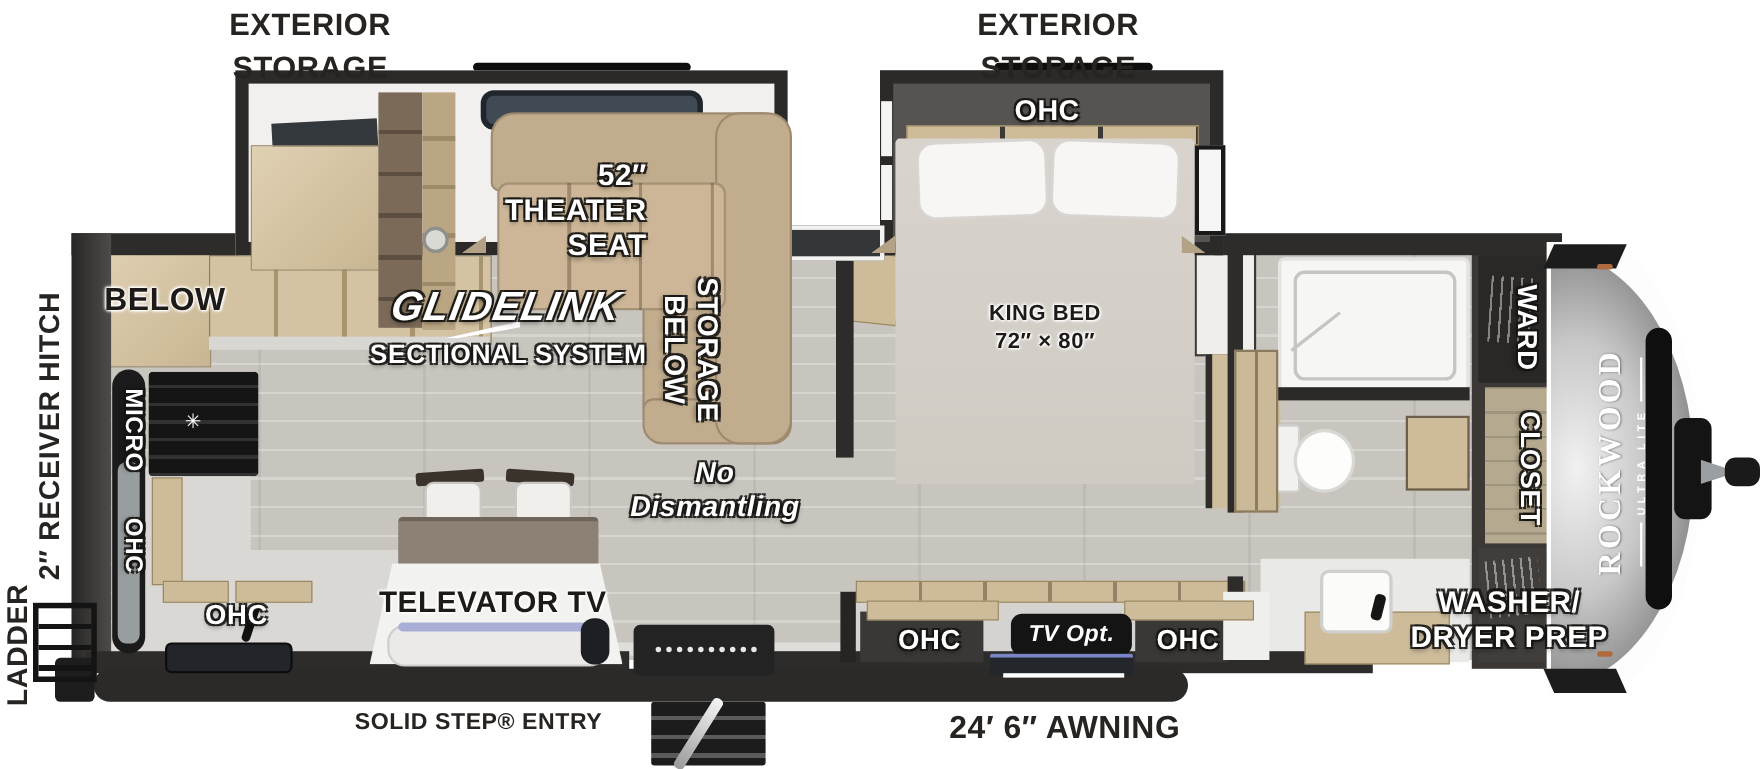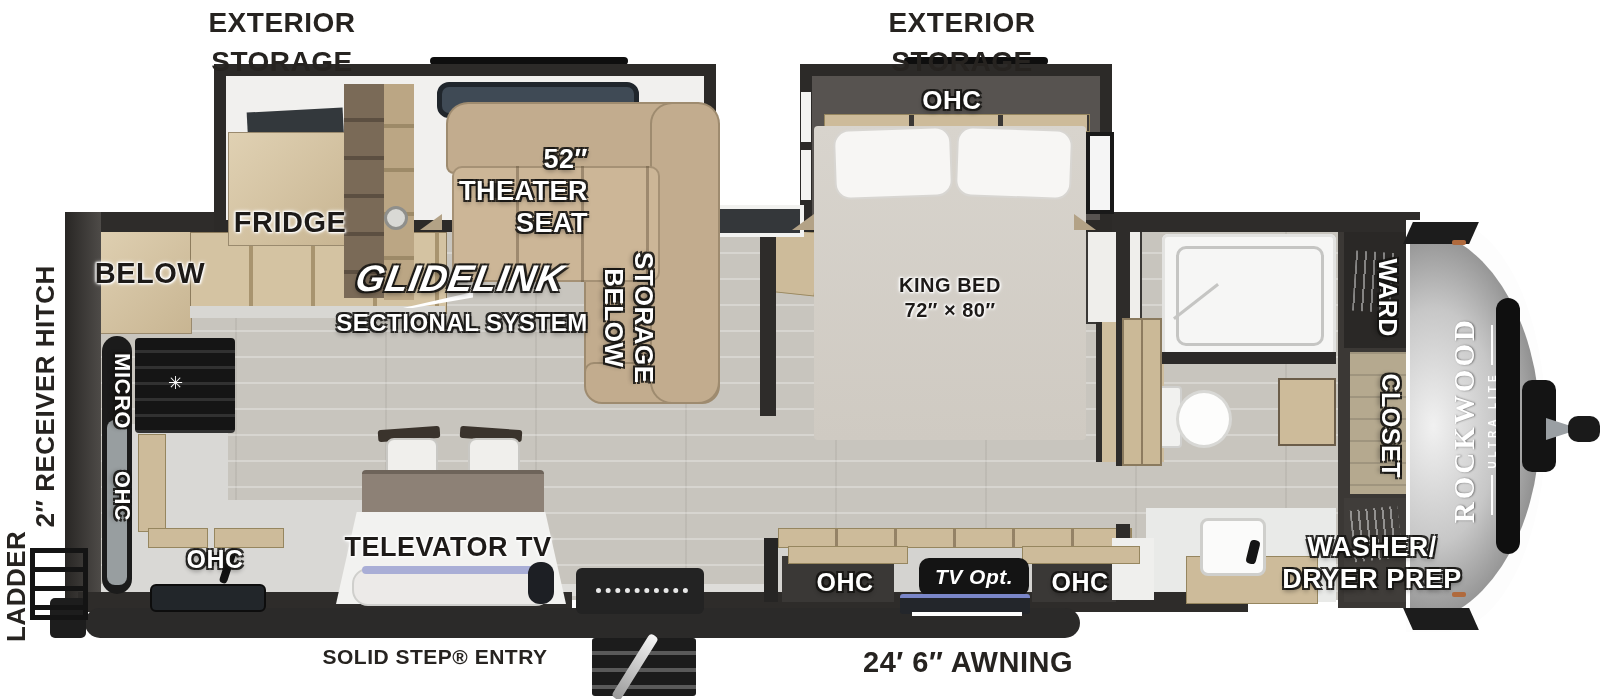--- a/index.html
+++ b/index.html
@@ -184,33 +184,34 @@
 
   <div class="lbl blk" style="left:132px;top:4px;width:300px;font-size:28px;line-height:1.38;">EXTERIOR
 STORAGE</div>
   <div class="lbl blk" style="left:812px;top:4px;width:300px;font-size:28px;line-height:1.38;">EXTERIOR
 STORAGE</div>
   <div class="lbl blk rm90" style="left:-54px;top:571px;width:140px;font-size:26px;">LADDER</div>
   <div class="lbl blk rm90" style="left:-100px;top:381px;width:290px;font-size:26px;">2″ RECEIVER HITCH</div>
   <div class="lbl blk" style="left:235px;top:645px;width:400px;font-size:21px;">SOLID STEP® ENTRY</div>
   <div class="lbl blk" style="left:788px;top:645px;width:360px;font-size:29px;">24′ 6″ AWNING</div>
 
-  <div class="lbl blkglow" style="left:190px;top:205px;width:200px;font-size:29px;z-index:8;">FRIDGE</div>
   <div class="lbl wht" style="left:368px;top:144px;width:220px;font-size:27px;text-align:right;">52″
 THEATER
 SEAT</div>
 
   <div class="abs" style="left:345px;top:258px;width:230px;height:50px;z-index:7;text-align:center;">
     <div style="position:absolute;left:58px;top:34px;width:70px;height:16px;background:#fff;
          clip-path:polygon(0 100%,100% 0,100% 35%,14% 100%);filter:drop-shadow(1px 1px 1px #333);"></div>
     <span class="wht it" style="font-weight:700;font-size:37px;letter-spacing:1px;display:inline-block;transform:skewX(-10deg);">GLIDELINK</span>
   </div>
   <div class="lbl wht" style="left:312px;top:309px;width:300px;font-size:24px;">SECTIONAL SYSTEM</div>
   <div class="lbl wht r90" style="left:553px;top:288px;width:150px;font-size:26px;line-height:1.15;">STORAGE
 BELOW</div>
+  <div class="lbl wht it" style="left:530px;top:414px;width:240px;font-size:26px;">No
+Dismantling</div>
   <div class="lbl blkglow" style="left:298px;top:532px;width:300px;font-size:27px;z-index:8;">TELEVATOR TV</div>
 
   <div class="lbl blkglow" style="left:50px;top:256px;width:200px;font-size:29px;z-index:8;">BELOW</div>
   <div class="lbl wht r90" style="left:62px;top:378px;width:120px;font-size:22px;">MICRO</div>
   <div class="lbl wht r90" style="left:87px;top:483px;width:70px;font-size:22px;">OHC</div>
   <div class="lbl wht" style="left:155px;top:545px;width:120px;font-size:25px;">OHC</div>
 
   <div class="lbl wht" style="left:892px;top:85px;width:120px;font-size:26px;">OHC</div>
   <div class="lbl blkglow" style="left:820px;top:273px;width:260px;font-size:20px;line-height:1.25;z-index:8;">KING BED
 72″ × 80″</div>

